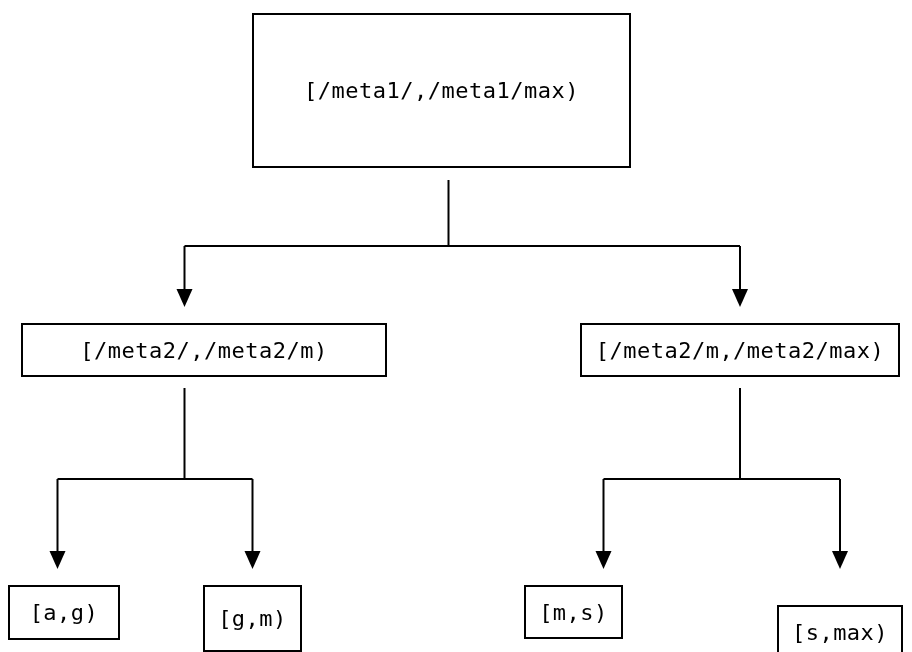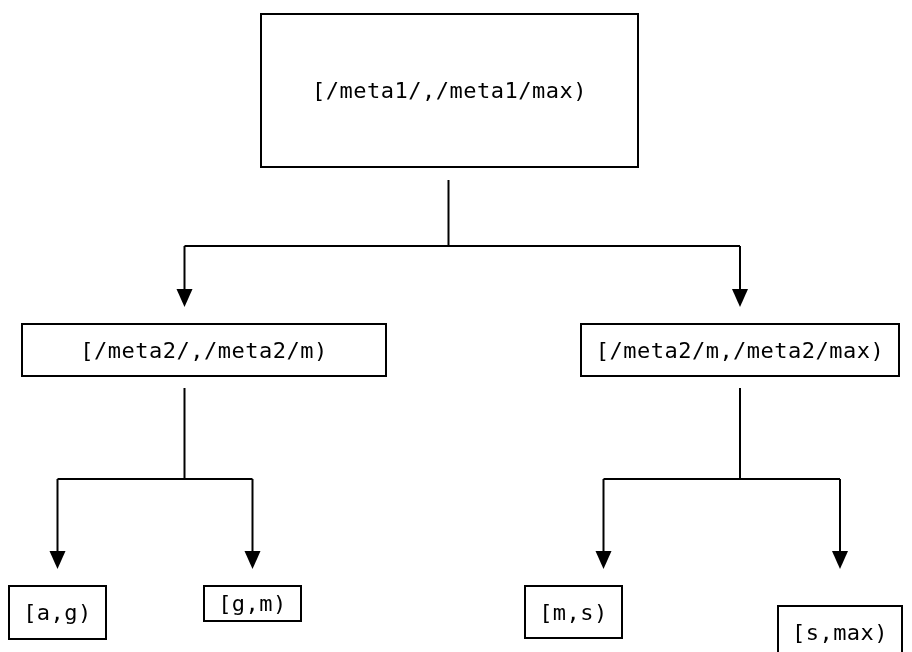--- a/index.html
+++ b/index.html
@@ -28,25 +28,25 @@
     border: 2px solid #000000;
     background: #ffffff;
     display: flex;
     align-items: center;
     justify-content: center;
     color: #000000;
     font-size: 22px;
     letter-spacing: 0.5px;
     white-space: nowrap;
   }
-  .node-root   { left: 260px; top: 13px;  width: 379px; height: 155px; }
+  .node-root   { left: 252px; top: 13px;  width: 379px; height: 155px; }
   .node-left   { left: 21px;  top: 323px; width: 366px; height: 54px; }
   .node-right  { left: 580px; top: 323px; width: 320px; height: 54px; }
-  .node-leaf-ag   { left: 8px;   top: 585px; width: 99px;  height: 55px; }
-  .node-leaf-gm   { left: 203px; top: 585px; width: 99px;  height: 37px; align-items: center; }
+  .node-leaf-ag   { left: 8px;   top: 585px; width: 112px;  height: 55px; }
+  .node-leaf-gm   { left: 203px; top: 585px; width: 99px;  height: 67px; align-items: center; }
   .node-leaf-ms   { left: 524px; top: 585px; width: 99px;  height: 54px; }
   .node-leaf-smax { left: 777px; top: 585px; width: 126px; height: 55px; margin-top: 20px; }
 </style>
 </head>
 <body>
 
 <div class="canvas">
 
   <svg class="edges" viewBox="0 0 912 652" xmlns="http://www.w3.org/2000/svg">
     <g stroke="#000000" stroke-width="2" fill="none">

